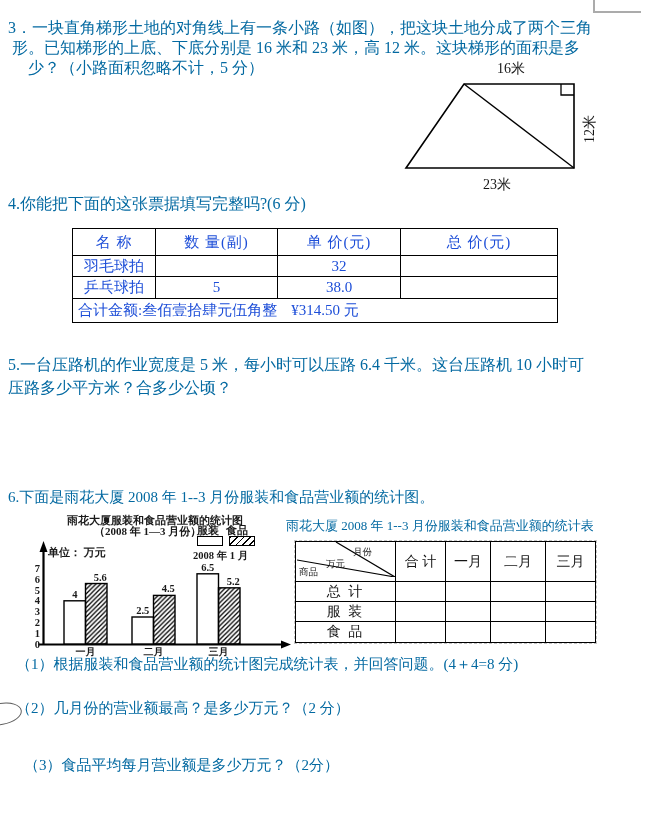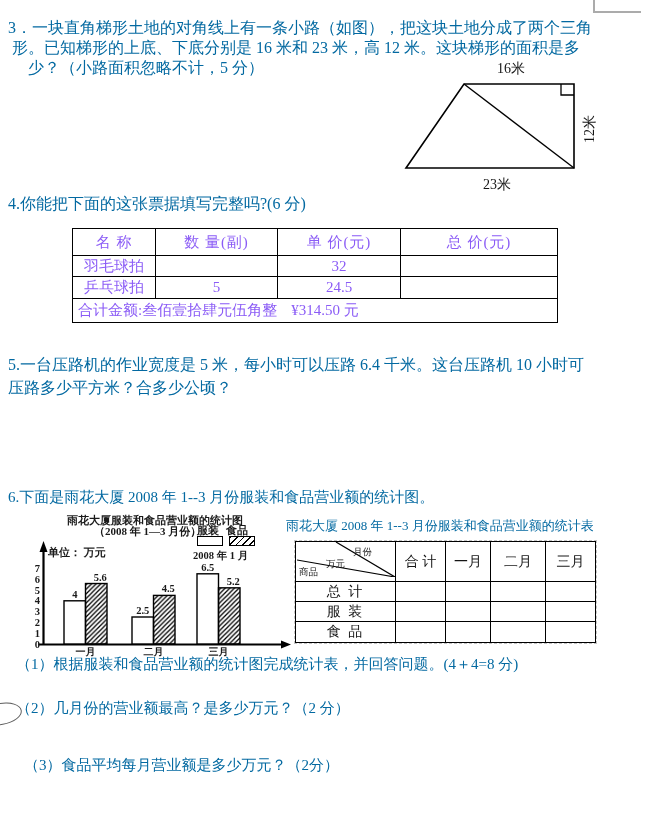--- a/index.html
+++ b/index.html
@@ -14,21 +14,21 @@
   .corner-v { position:absolute; left:593px; top:0; width:0; height:12px; border-left:2px solid #ababab; }
   .corner-h { position:absolute; left:593px; top:11px; width:48px; height:0; border-top:2px solid #ababab; }
 
   
   .fig { position:absolute; left:390px; top:56px; width:257px; height:142px; }
   .fig-label { position:absolute; font-size:14px; white-space:nowrap; color:#141414; }
   .fig-label-rot { transform:rotate(-90deg); transform-origin:center; text-align:center; }
 
   
   .ticket { position:absolute; left:72px; top:228px; border-collapse:collapse; table-layout:fixed; }
-  .ticket td { border:1.8px solid #000; text-align:center; font-size:15px; color:#8b5cf6; overflow:hidden; white-space:nowrap;font-family:Liberation Serif, serif; }
+  .ticket td { border:1.8px solid #000; text-align:center; font-size:15px; color:#1d4ed8; overflow:hidden; white-space:nowrap;font-family:Liberation Serif, serif; }
   .ticket .hdr { letter-spacing:1px; }
   .ticket .foot { text-align:left; padding-left:5px; }
   .ticket .foot .amount { margin-left:14px; }
 
   
   .chart { position:absolute; left:30px; top:512px; width:270px; height:152px; }
   .chart .abs { position:absolute; white-space:nowrap; color:#1a1a1a; }
   .chart-title { left:0; top:1px; width:250px; text-align:center; font-size:11px; font-weight:bold; }
   .chart-subtitle { left:0; top:12px; width:235px; text-align:center; font-size:11px; font-weight:bold; }
   .legend-names { left:167px; top:11px; font-size:11px; font-weight:bold; }
@@ -85,21 +85,21 @@
     </tr>
     <tr style="height:21px;">
       <td>羽毛球拍</td>
       <td></td>
       <td>32</td>
       <td></td>
     </tr>
     <tr style="height:22px;margin-top:39px;">
       <td>乒乓球拍</td>
       <td>5</td>
-      <td>24.5</td>
+      <td>38.0</td>
       <td></td>
     </tr>
     <tr style="height:24px;">
       <td colspan="4" class="foot">
         <span>合计金额:叁佰壹拾肆元伍角整</span><span class="amount">¥314.50 元</span>
       </td>
     </tr>
   </tbody>
     </table>
 

